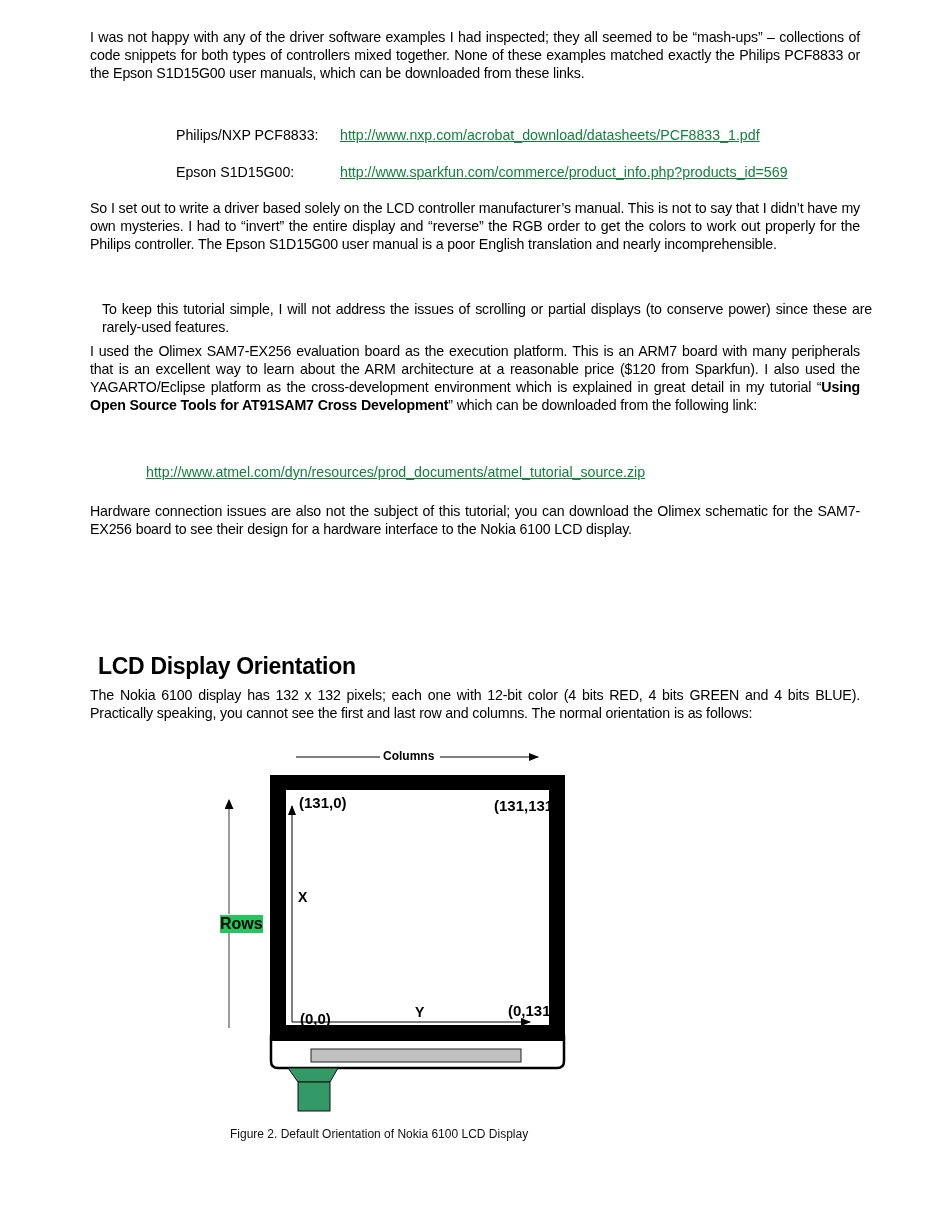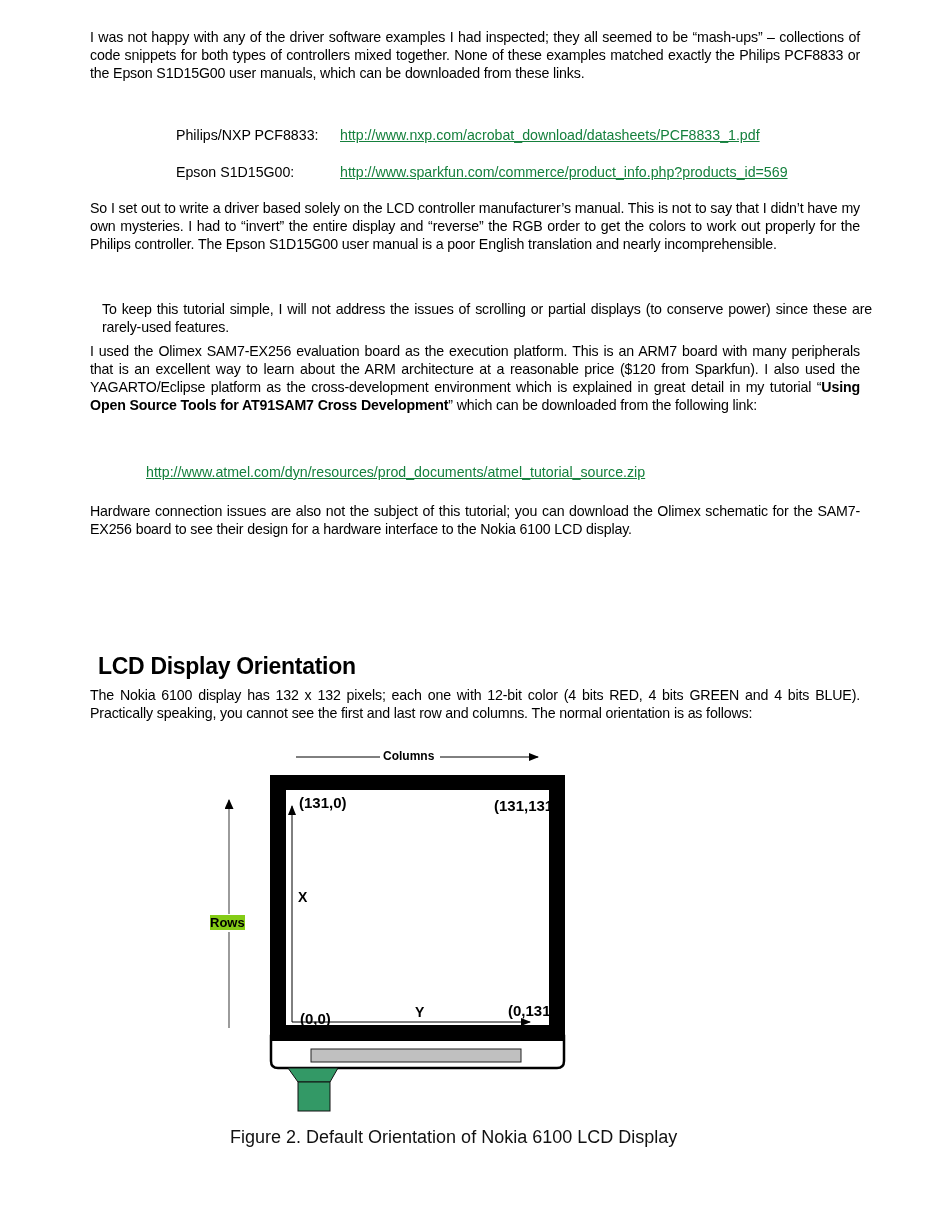--- a/index.html
+++ b/index.html
@@ -18,21 +18,21 @@
     .link-row .lbl { display: inline-block; margin-left: 30px; }
     a.link { color: #15803d; text-decoration: underline; }
     .heading {
       position: absolute; left: 90px; top: 645px; margin: 8px;
       font-size: 23px; font-weight: bold; letter-spacing: -0.3px;
     }
     .figure { position: absolute; left: 0; top: 0; width: 792px; height: 1230px; pointer-events: none; }
     .figure * { pointer-events: auto; }
     .lbl-bold { position: absolute; font-weight: bold; font-size: 15px; }
     .caption {
-      position: absolute; left: 230px; top: 1127px; font-size: 18px; color: #111;
+      position: absolute; left: 230px; top: 1127px; font-size: 12px; color: #111;
     }
   </style>
 </head>
 <body>
 
 <p class="para" style="top:28px; margin:0;">I was not happy with any of the driver software examples I had inspected; they all seemed to be “mash-ups” – collections of code snippets for both types of controllers mixed together. None of these examples matched exactly the Philips PCF8833 or the Epson S1D15G00 user manuals, which can be downloaded from these links.</p>
 
 <div class="link-row" style="top:126px;">
   <span class="lbl" style="width:164px;">Philips/NXP PCF8833:</span><a class="link">http://www.nxp.com/acrobat_download/datasheets/PCF8833_1.pdf</a>
 </div>
@@ -92,21 +92,21 @@
 
     <g>
       <line x1="292" y1="1022" x2="292" y2="806" stroke="#000" stroke-width="1" marker-end="url(#arrowBlack)"></line>
     </g>
     <g>
       <line x1="292" y1="1022" x2="530" y2="1022" stroke="#000" stroke-width="1" marker-end="url(#arrowBlack)"></line>
     </g>
   </svg>
 
   <span class="lbl-bold" style="left:383px; top:749px; font-size:12px;">Columns</span>
-  <span class="lbl-bold" style="left:210px; top:915px; font-size:13px; background:#84cc16;">Rows</span>
+  <span class="lbl-bold" style="left:220px; top:915px; font-size:16px; background:#22c55e;">Rows</span>
   <span class="lbl-bold" style="left:299px; top:794px;">(131,0)</span>
   <span class="lbl-bold" style="left:494px; top:797px;text-align:center;">(131,131)</span>
   <span class="lbl-bold" style="left:298px; top:889px; font-size:14px;">X</span>
   <span class="lbl-bold" style="left:415px; top:1004px; font-size:14px;">Y</span>
   <span class="lbl-bold" style="left:300px; top:1010px;text-align:right;">(0,0)</span>
   <span class="lbl-bold" style="left:508px; top:1002px;">(0,131)</span>
 </div>
 
 <div class="caption">Figure 2. Default Orientation of Nokia 6100 LCD Display</div>
 

